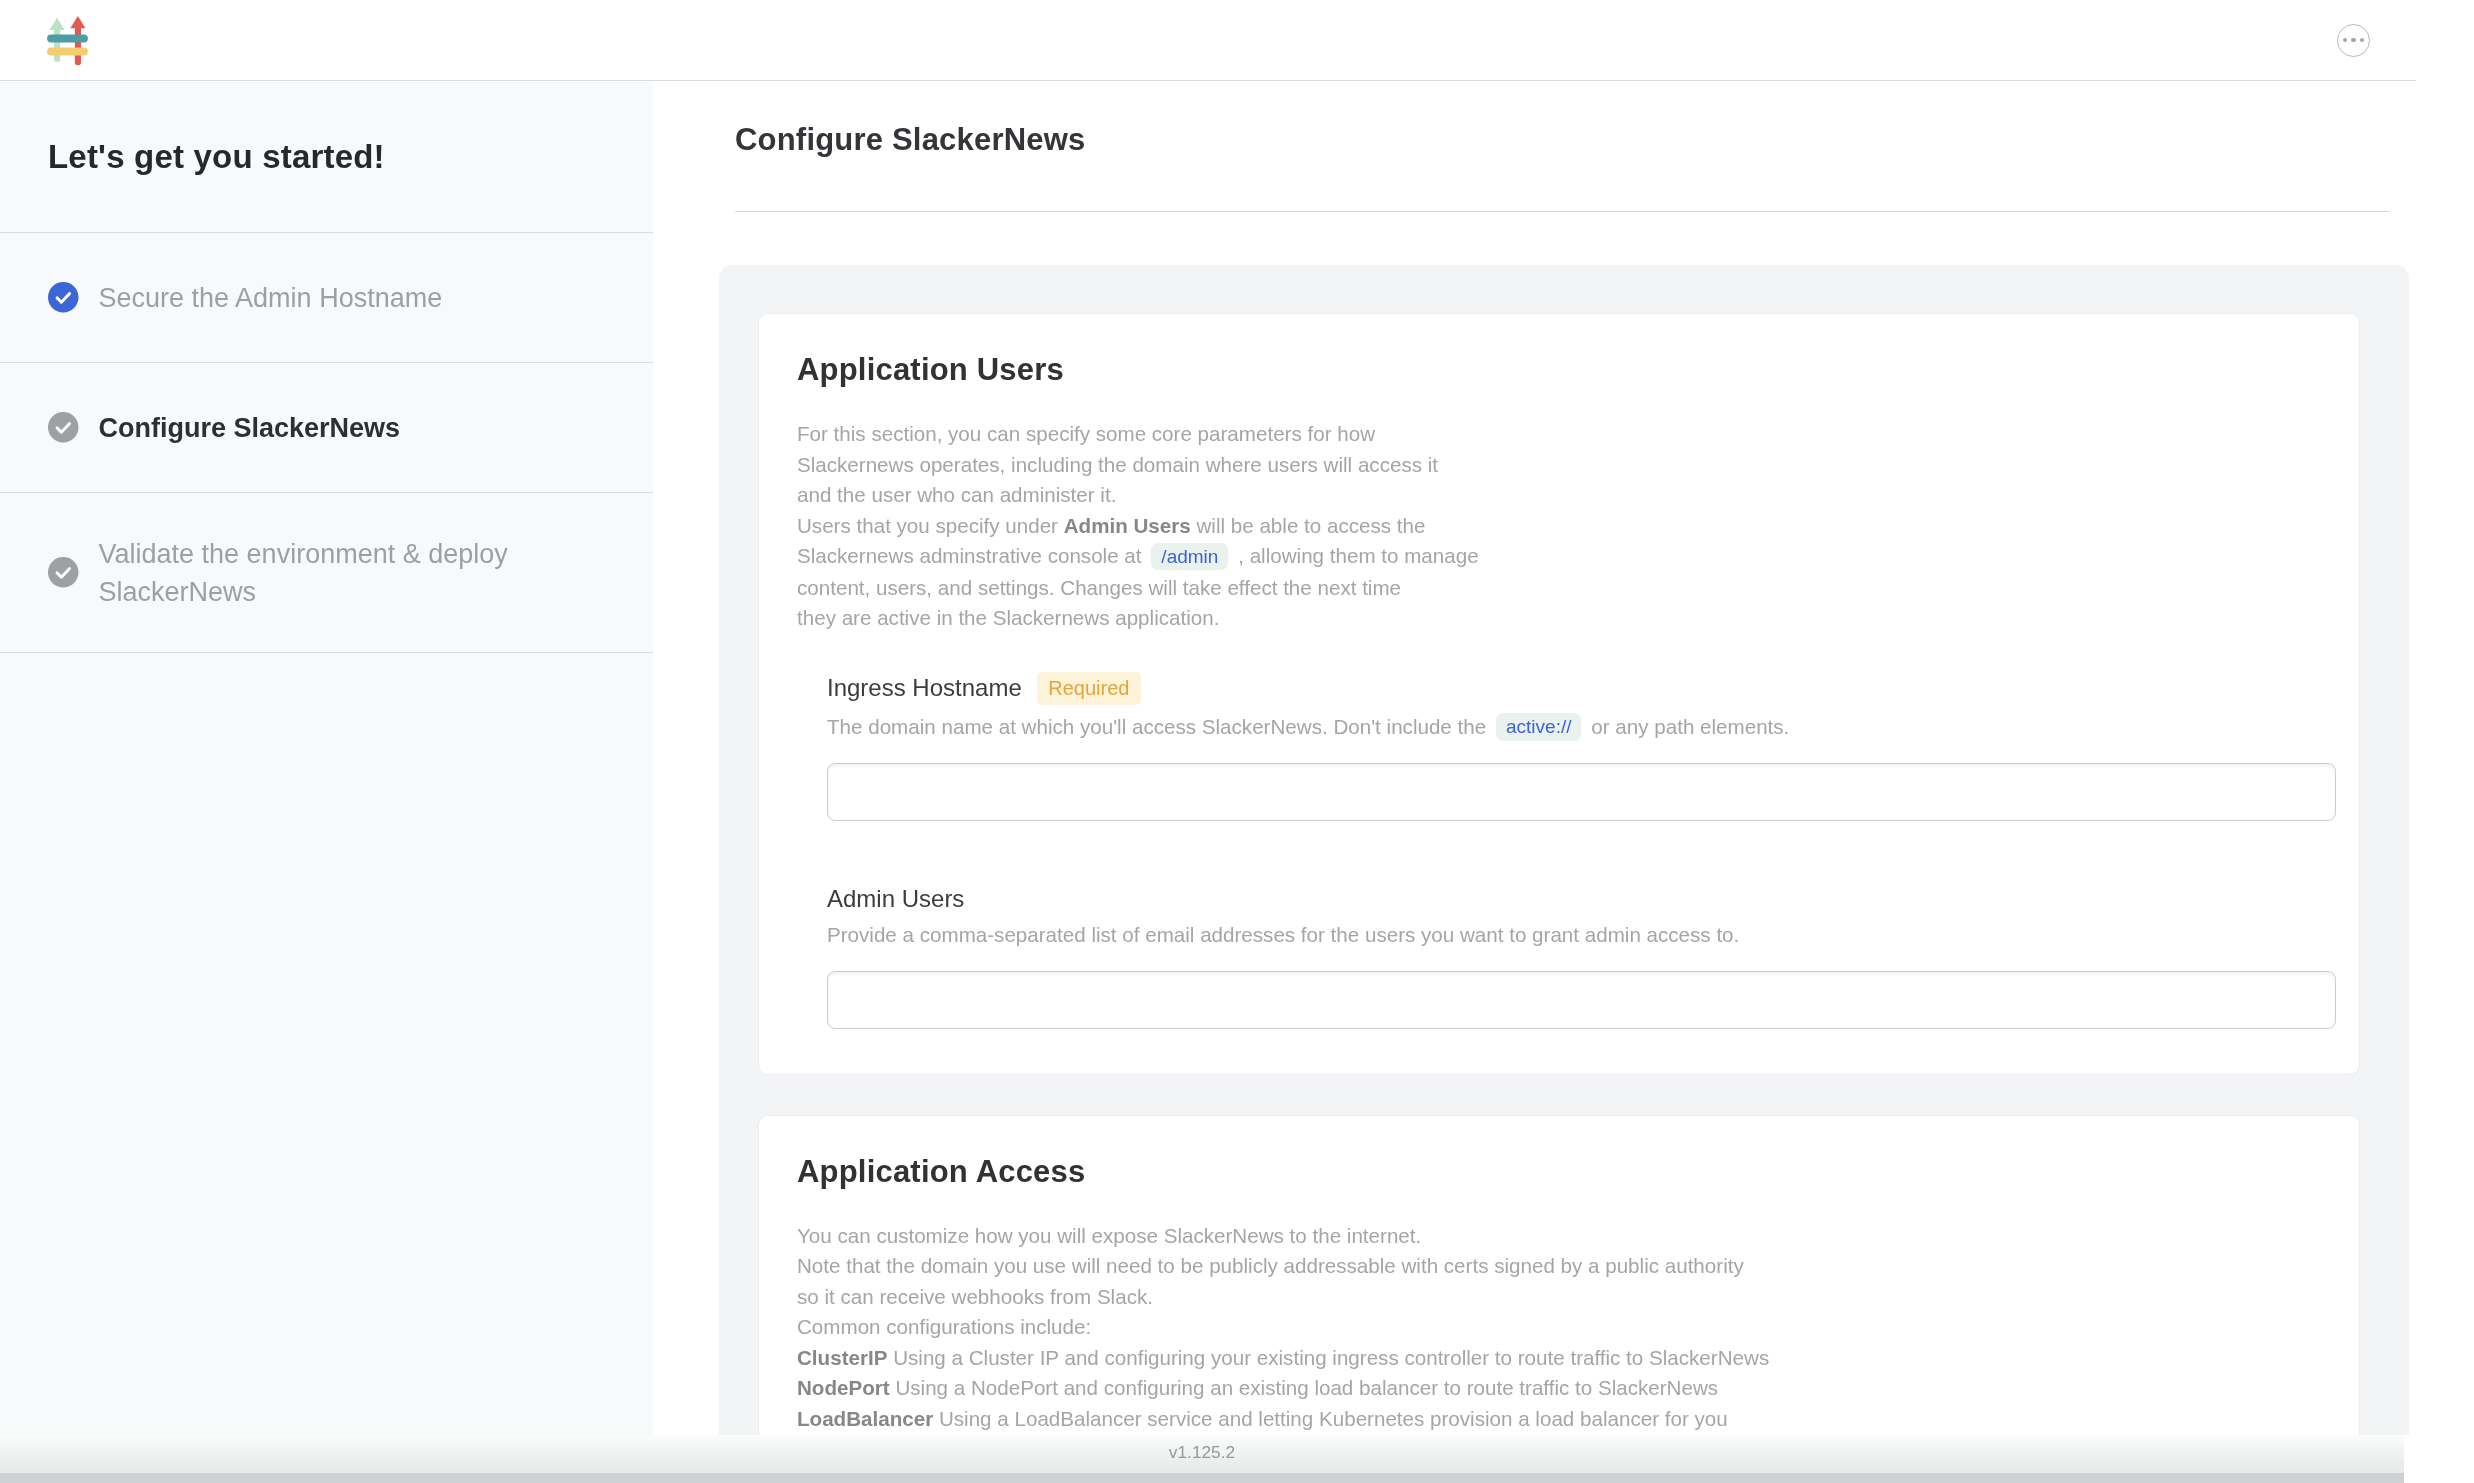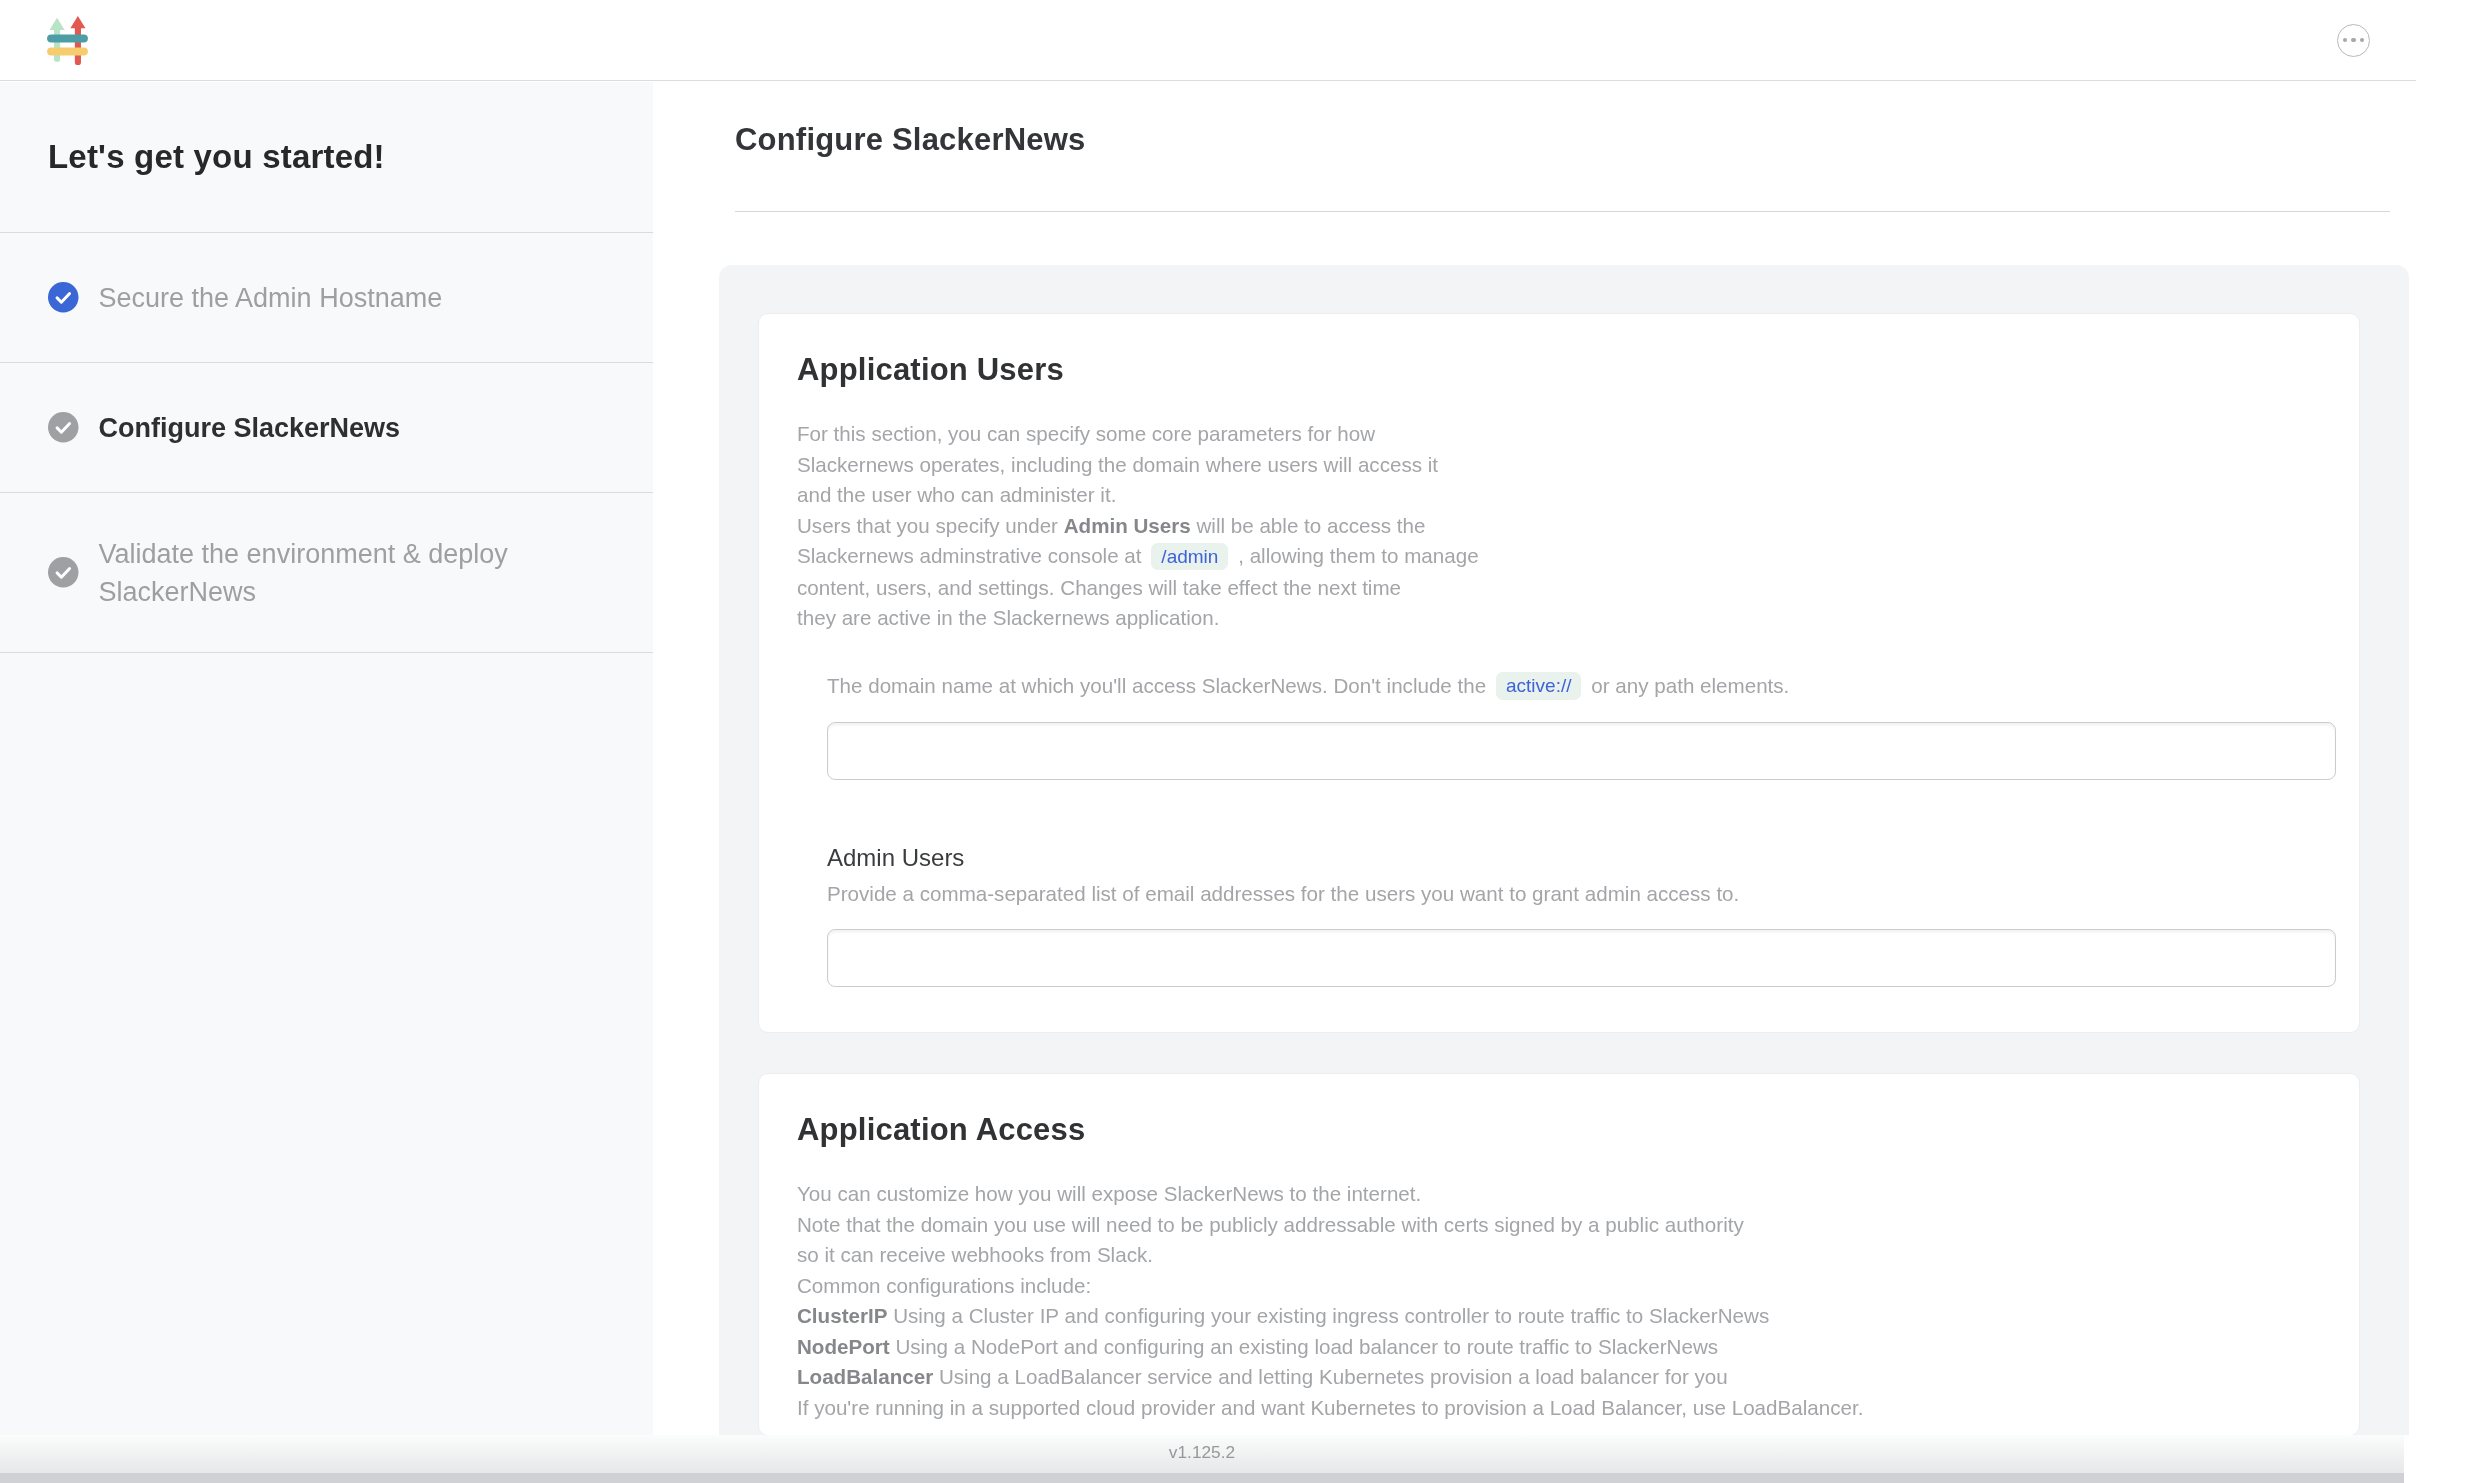--- a/index.html
+++ b/index.html
@@ -170,20 +170,24 @@
           <div class="card">
             <h2>Application Users</h2>
             <p class="desc">For this section, you can specify some core parameters for how
 Slackernews operates, including the domain where users will access it
 and the user who can administer it.
 Users that you specify under <strong>Admin Users</strong> will be able to access the
 Slackernews adminstrative console at <code class="chip">/admin</code> , allowing them to manage
 content, users, and settings. Changes will take effect the next time
 they are active in the Slackernews application.</p>
             <div class="field">
+              <div class="field-label-row">
+                <span class="field-label">Ingress Hostname</span>
+                <span class="badge">Required</span>
+              </div>
               <div class="field-help">The domain name at which you'll access SlackerNews. Don't include the <code class="chip">active://</code> or any path elements.</div>
               <input type="text" style="">
             </div>
             <div class="field">
               <div class="field-label-row">
                 <span class="field-label">Admin Users</span>
               </div>
               <div class="field-help">Provide a comma-separated list of email addresses for the users you want to grant admin access to.</div>
               <input type="text" style="">
             </div>

